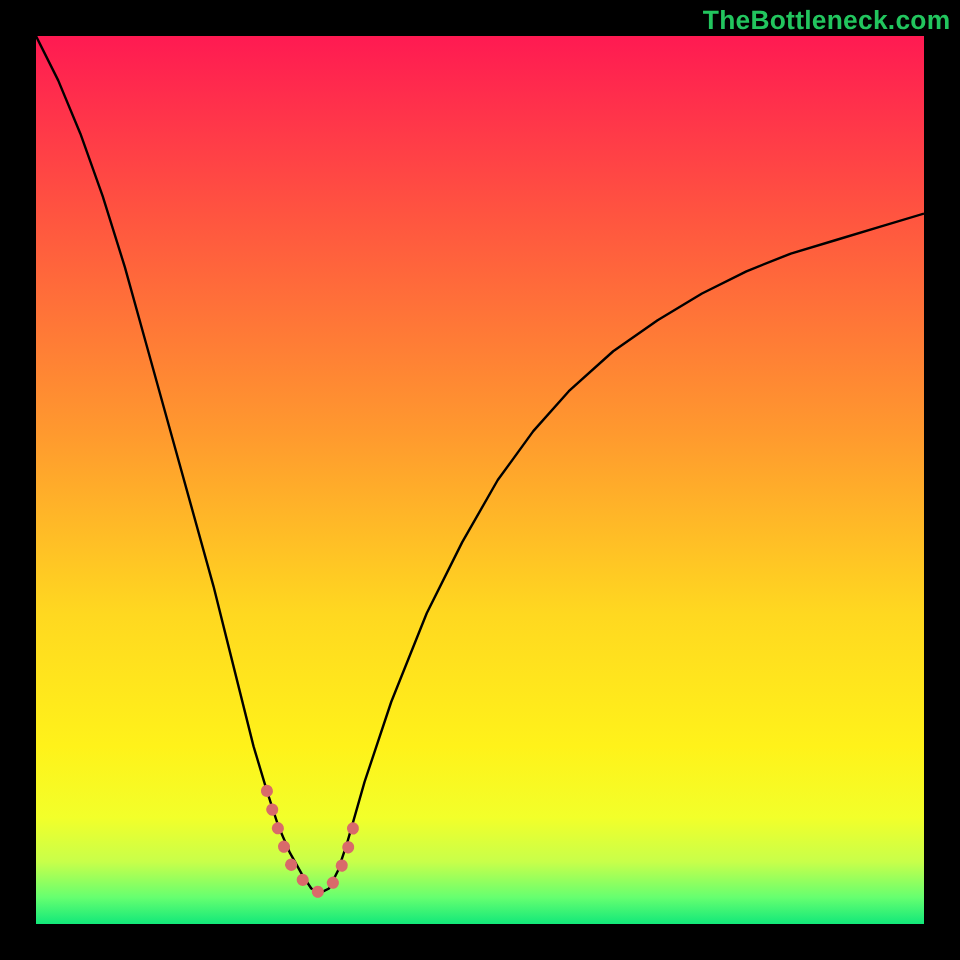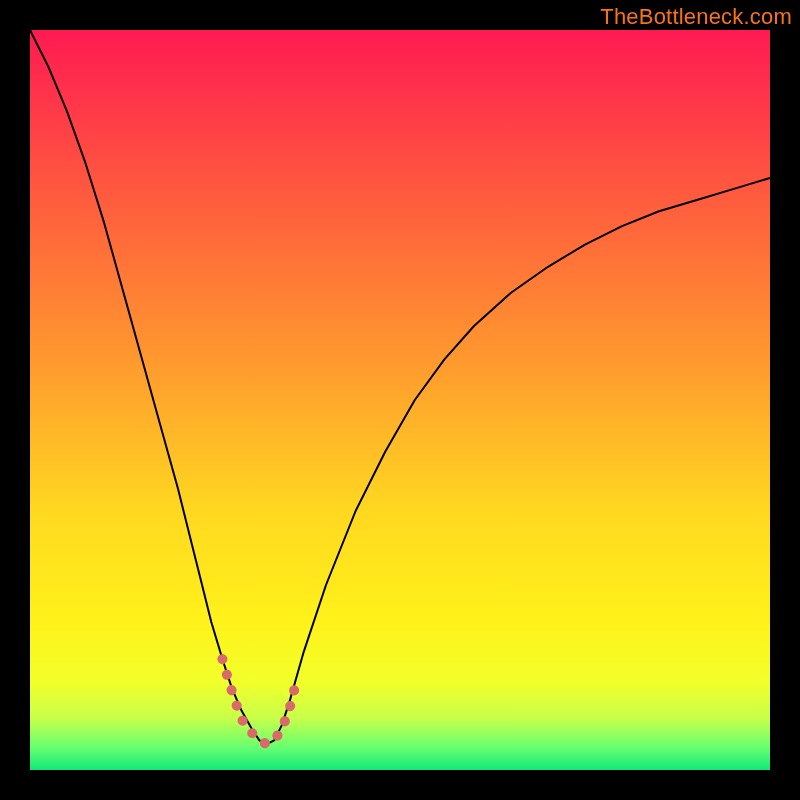--- a/index.html
+++ b/index.html
@@ -23,23 +23,23 @@
     position: absolute;
     left: 0;
     top: 0;
     width: 740px;
     height: 740px;
   }
   .watermark {
     position: absolute;
     top: 4px;
     right: 8px;
-    color: #f97316;
+    color: #22c55e;
     font-size: 22px;
-    font-weight: 400;
+    font-weight: 700;
     letter-spacing: 0.2px;
     text-align: center;
   }
 </style>
 </head>
 <body>
 
 <div class="watermark">TheBottleneck.com</div>
 
 <div class="frame">

